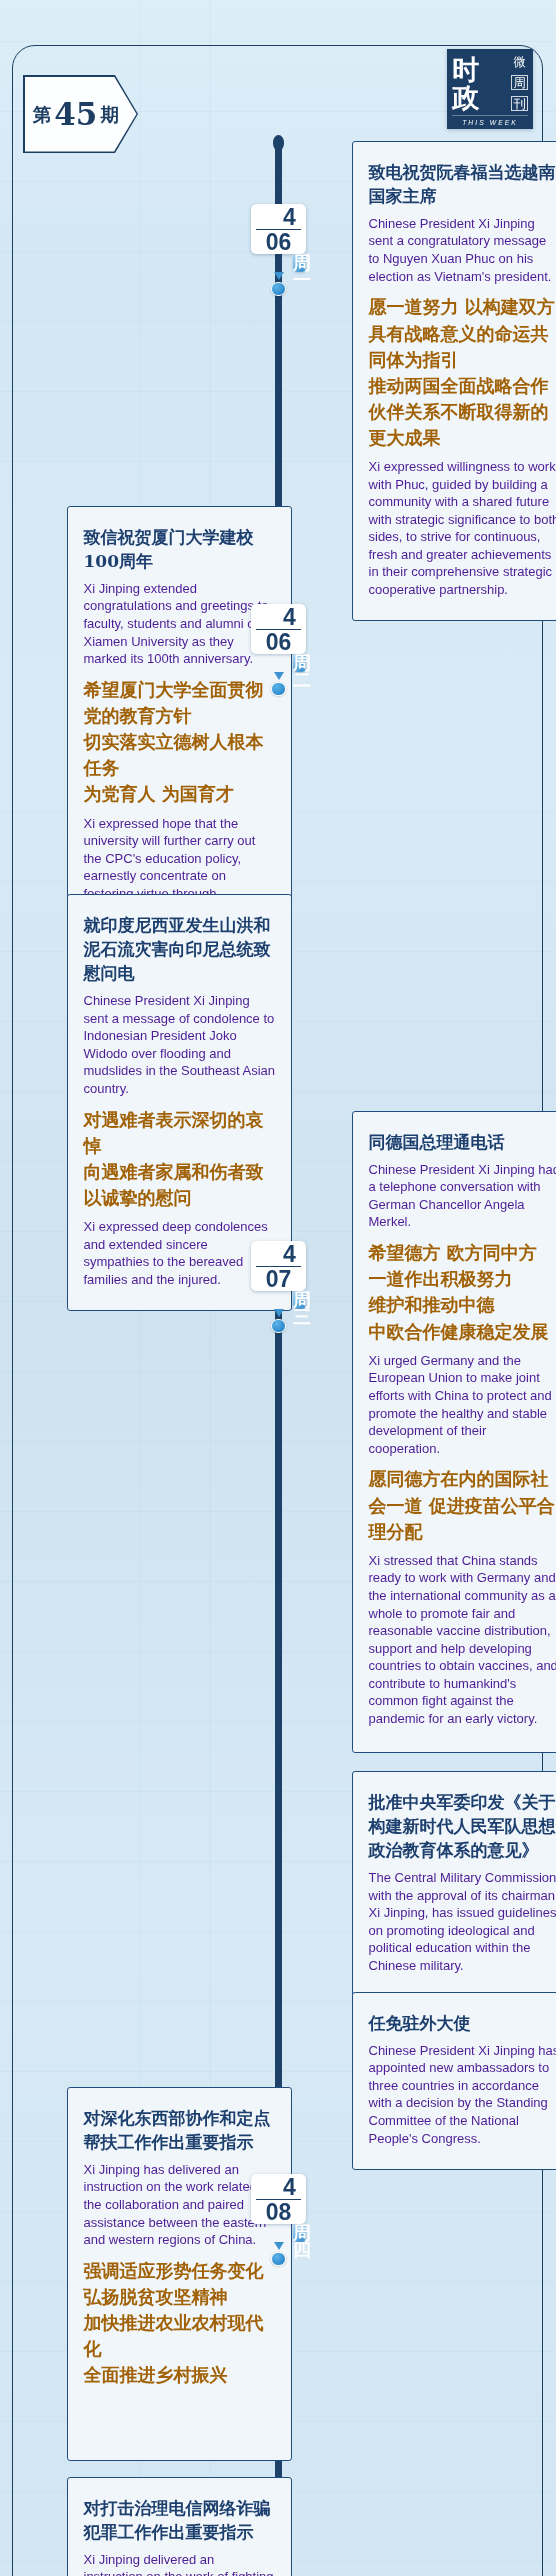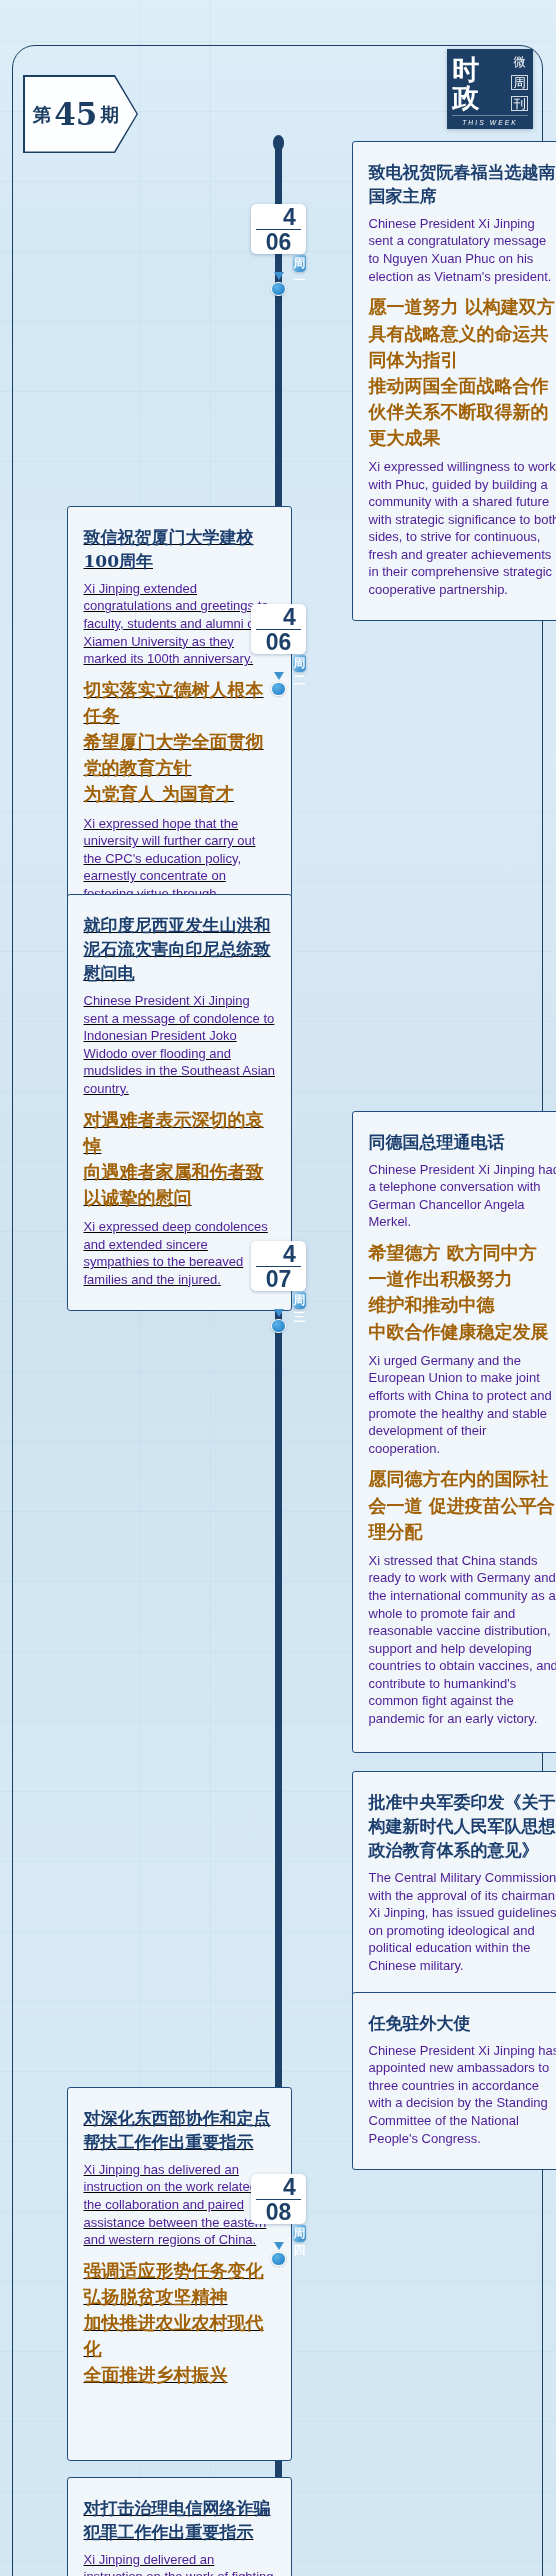--- a/index.html
+++ b/index.html
@@ -50,31 +50,31 @@
   .spine{position:absolute;left:275px;top:145px;width:7.2px;height:3098px;background:#1d4168;}
   .spine-start-dot{position:absolute;left:273px;top:135px;width:11.3px;height:15.5px;border-radius:50%;background:#1d4168;}
   
   .dmark{position:absolute;left:251px;width:55px;z-index:5;text-align:center;}
   .dbox{background:#ffffff;border-radius:5.2px;height:50px;box-shadow:0 1px 3.6px rgba(30,60,100,.3);
     padding:1.5px 4.1px;box-sizing:border-box;}
   .dmonth{font-size:23px;font-weight:bold;color:#1d4168;text-align:right;line-height:23px;padding-right:6.2px;}
   .dline{height:1.5px;background:#1d4168;margin:0 1px;}
   .dday{font-size:23px;font-weight:bold;color:#1d4168;text-align:center;line-height:24px;}
   .dribbon{height:17px;margin-top:1px;background:linear-gradient(120deg,#a9d6f2 0%,#5aa8dd 55%,#2e85c8 100%);
-    border-radius:2.1px 2.1px 4.6px 4.6px;color:#fff;font-size:12px;font-weight:bold;line-height:17px;
+    border-radius:2.1px 2.1px 4.6px 4.6px;color:#fff;font-size:18px;font-weight:bold;line-height:17px;
     box-shadow:0 1px 2.6px rgba(30,60,100,.25);margin-left:42px;}
   .dtri{width:0;height:0;margin:0 auto;border-left:5.7px solid transparent;border-right:5.7px solid transparent;
     border-top:8.8px solid #3d92cf;}
   .ddot{width:12.4px;height:12.4px;border-radius:50%;margin:1.5px auto 0;
     background:radial-gradient(circle at 35% 30%,#5cb3e8,#1879c2);border:1.5px solid #fff;
     box-shadow:0 0.5px 2.1px rgba(0,0,0,.25);}
   
   .card{position:absolute;width:225px;background:#f1f6fb;border:1.5px solid #1f4c7c;border-radius:3.1px;
     padding:17.5px 15.5px 12.4px;box-sizing:border-box;z-index:2;margin-left:43px;}
-  .card.left{left:24px;text-decoration:underline;}
+  .card.left{left:24px;}
   .card.right{left:309px;}
   .b-title{font-family:"DejaVu Serif",serif;font-weight:bold;font-size:17px;line-height:1.42;
     color:#1c3f6e;margin-bottom:7.2px;}
   .b-en{font-size:13px;line-height:1.35;color:#4c1d95;margin-bottom:9.3px;}
   .b-cn{font-family:"DejaVu Serif",serif;font-weight:bold;font-size:18px;line-height:1.45;
     color:#a16207;margin-bottom:7.2px;}
 </style>
 </head>
 <body>
 
@@ -162,22 +162,22 @@
         <div class="b-cn">
           <div>愿一道努力 以构建双方具有战略意义的命运共同体为指引</div>
           <div>推动两国全面战略合作伙伴关系不断取得新的更大成果</div>
         </div>
         <div class="b-en">Xi expressed willingness to work with Phuc, guided by building a community with a shared future with strategic significance to both sides, to strive for continuous, fresh and greater achievements in their comprehensive strategic cooperative partnership.</div>
       </div>
       <div class="card left" style="top: 506px; min-height: 372px;">
         <div class="b-title">致信祝贺厦门大学建校100周年</div>
         <div class="b-en">Xi Jinping extended congratulations and greetings to faculty, students and alumni of Xiamen University as they marked its 100th anniversary.</div>
         <div class="b-cn">
+          <div>希望厦门大学全面贯彻党的教育方针</div>
           <div>切实落实立德树人根本任务</div>
-          <div>希望厦门大学全面贯彻党的教育方针</div>
           <div>为党育人 为国育才</div>
         </div>
         <div class="b-en">Xi expressed hope that the university will further carry out the CPC's education policy, earnestly concentrate on fostering virtue through education, and cultivate talents for the Party and the country.</div>
       </div>
       <div class="card left" style="top: 894px; min-height: 329px;">
         <div class="b-title">就印度尼西亚发生山洪和泥石流灾害向印尼总统致慰问电</div>
         <div class="b-en">Chinese President Xi Jinping sent a message of condolence to Indonesian President Joko Widodo over flooding and mudslides in the Southeast Asian country.</div>
         <div class="b-cn">
           <div>对遇难者表示深切的哀悼</div>
           <div>向遇难者家属和伤者致以诚挚的慰问</div>

